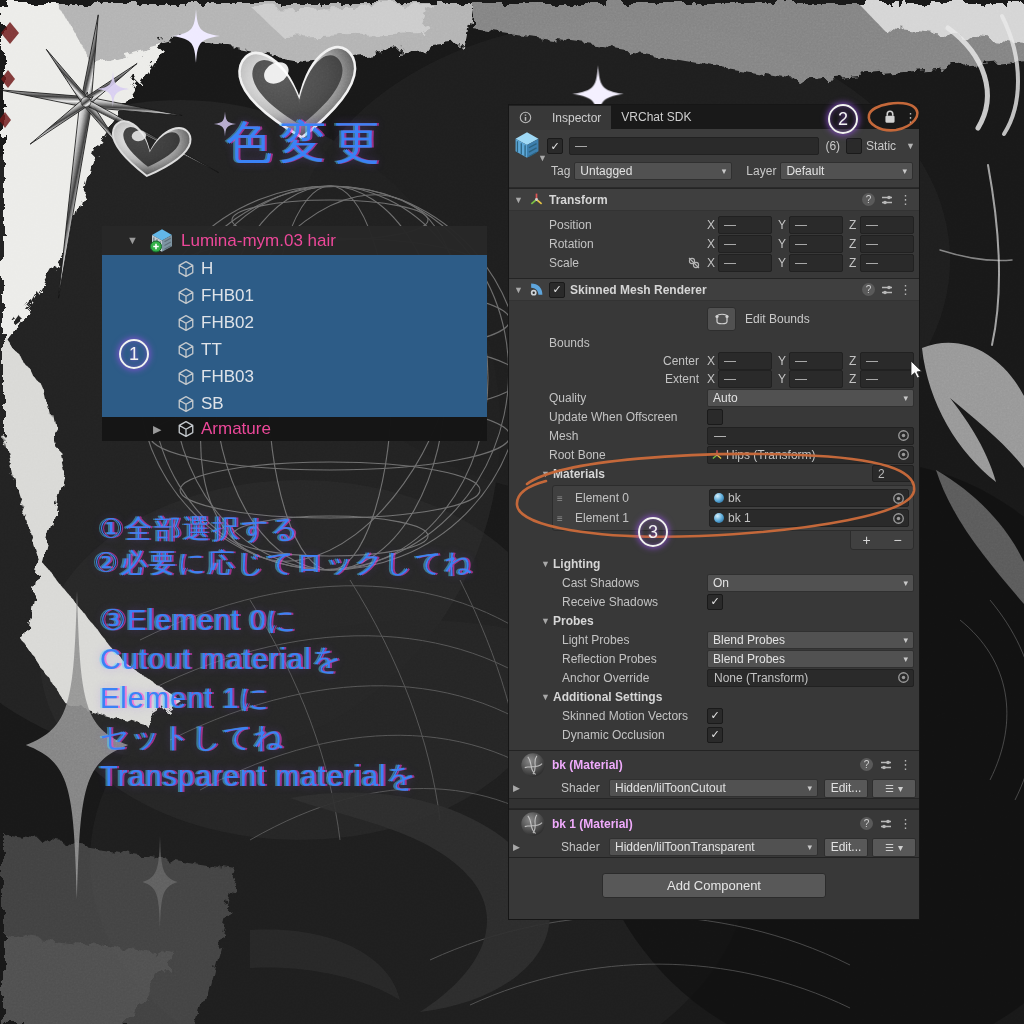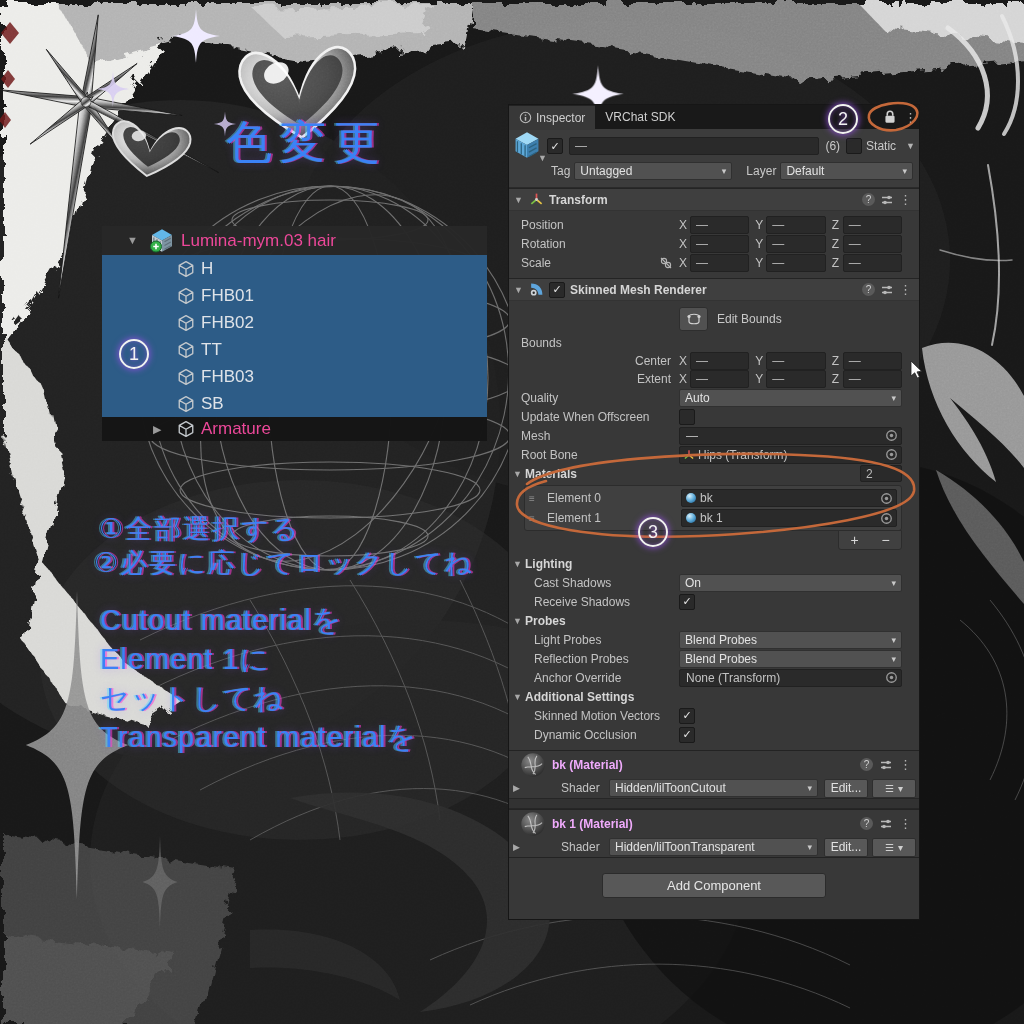--- a/index.html
+++ b/index.html
@@ -32,21 +32,21 @@
   .harrow{width:16px;color:#9a9a9a;font-size:11px;line-height:1;}
   .hpref{width:26px;height:25px;margin-left:6px;}
   .hcube{width:18px;height:18px;color:#c3c8cc;flex:0 0 18px;}
   .hrow.arm .hcube{margin-left:8px;}
   .hlabel{margin-left:6px;white-space:nowrap;}
   .hblue{color:#ec4899;text-align:center;}
   
   .insp{position:absolute;left:508px;top:104px;width:412px;height:816px;z-index:2;background:#383838;
     border:1px solid #161616;box-sizing:border-box;color:#c9c9c9;font-size:12px;overflow:hidden;}
   .tabbar{height:24px;background:#191919;display:flex;align-items:center;}
-  .tab{height:24px;display:flex;align-items:center;gap:4px;padding:0 10px;color:#cfcfcf;}
+  .tab{height:24px;display:flex;align-items:center;gap:20px;padding:0 10px;color:#cfcfcf;}
   .tab.active{background:#383838;border-top:1px solid #222;}
   .tab .ticon{width:13px;height:13px;}
   .tabrest{flex:1;}
   .lockbtn{width:16px;height:16px;margin-right:6px;}
   .kebab{color:#b4b4b4;font-size:13px;margin-right:2px;}
   
   .gohdr{background:#3c3c3c;border-bottom:1px solid #2a2a2a;padding:5px 4px 6px 4px;}
   .gorow1{display:flex;align-items:center;height:24px;}
   .goicon{width:34px;height:30px;position:relative;flex:0 0 34px;}
   .goicon svg{width:28px;height:28px;}
@@ -71,21 +71,21 @@
   
   .chead{height:21px;background:#3f3f3f;border-top:1px solid #242424;border-bottom:1px solid #333;
          display:flex;align-items:center;padding:0 5px;gap:5px;}
   .chead .fold{color:#a8a8a8;font-size:9px;width:10px;}
   .chead .cicon{width:15px;height:15px;}
   .ctitle{font-weight:bold;color:#d6d6d6;}
   .spacer{flex:1;}
   .qi{width:13px;height:13px;border-radius:50%;background:#5a5a5a;color:#cfcfcf;font-size:10px;
       display:flex;align-items:center;justify-content:center;}
   .pre{width:14px;height:14px;}
-  .cbody{padding:4px 14px 6px 0;}
+  .cbody{padding:4px 2px 6px 0;margin-left:28px;}
   .irow{display:flex;align-items:center;height:19px;padding:0 3px 0 12px;}
   .irow .lbl{flex:0 0 158px;color:#c3c3c3;white-space:nowrap;overflow:hidden;}
   .irow .lbl.ind{padding-left:13px;flex-basis:145px;}
   .irow .rlbl{flex:0 0 150px;text-align:right;padding-right:8px;color:#c3c3c3;}
   .axes{display:flex;flex:1;gap:6px;}
   .axis{display:flex;align-items:center;flex:1;}
   .axl{width:11px;color:#c3c3c3;}
   .axis .fld{flex:1;}
   .ctl{flex:1;display:flex;align-items:center;}
   .ctl .dd,.ctl .obj{flex:1;}
@@ -359,20 +359,21 @@
     <path d="M5,112 l6,8 -6,8 -6,-8 Z"></path>
   </g>
 
   <rect width="1024" height="1024" filter="url(#grain)" opacity=".16" style="mix-blend-mode:overlay"></rect>
 </svg>
 
 <div class="glitch title">色変更</div>
 <div class="glitch note1">①全部選択する</div>
 <div class="glitch note2">②必要に応じてロックしてね</div>
 <div class="glitch note3">
+  <div>③Element 0に</div>
   <div>Cutout materialを</div>
   <div>Element 1に</div>
   <div>セットしてね</div>
   <div>Transparent materialを</div>
 </div>
 
 <div class="hier">
   <div class="hrow root" style="height:29px">
     <span class="harrow">▼</span>
     <svg class="hpref">

